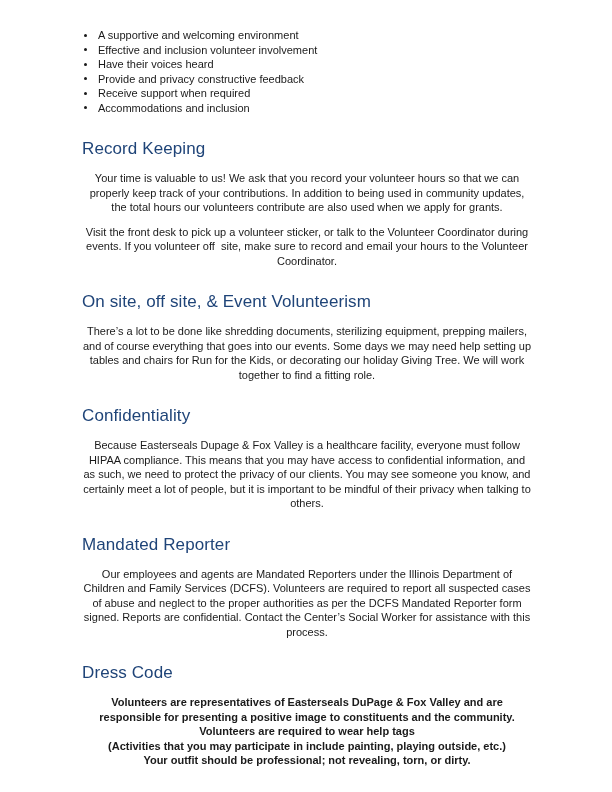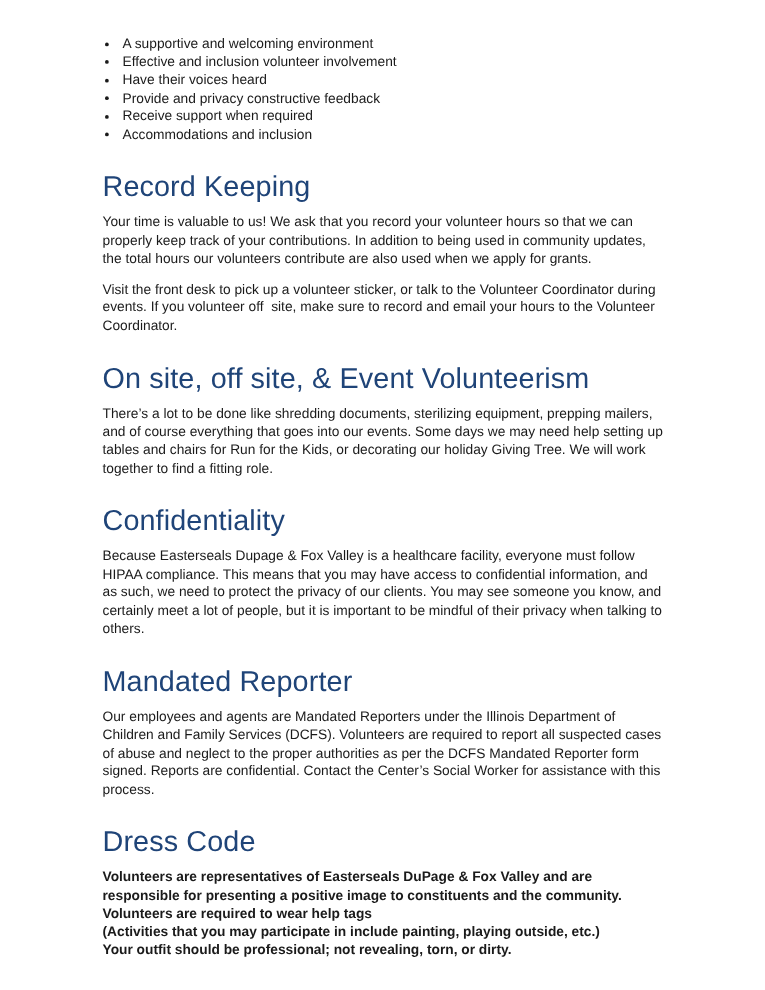--- a/index.html
+++ b/index.html
@@ -34,33 +34,34 @@
     position: absolute;
     left: 2px;
     top: 5.5px;
     width: 3px;
     height: 3px;
     border-radius: 50%;
     background: var(--body-color, #1a1a1a);
     display: inline-block;
   }
   h2.section-heading {
-    font-size: 23px;
+    font-size: 17px;
     font-weight: 400;
     letter-spacing: 0.1px;
     color: var(--heading-color, #1f4478);
     line-height: 24px;
     margin: 22px 0 10px 0;
   }
   p.para {
     font-size: 11px;
     line-height: 14.5px;
     margin: 0 0 10px 0;
     max-width: 546px;
     white-space: pre-wrap;
+    text-align: center;
   }
   p.para.tight {
     margin: 0;
     font-weight: bold;
   }
   section { margin: 0; }
 </style>
 </head>
 <body>
 

